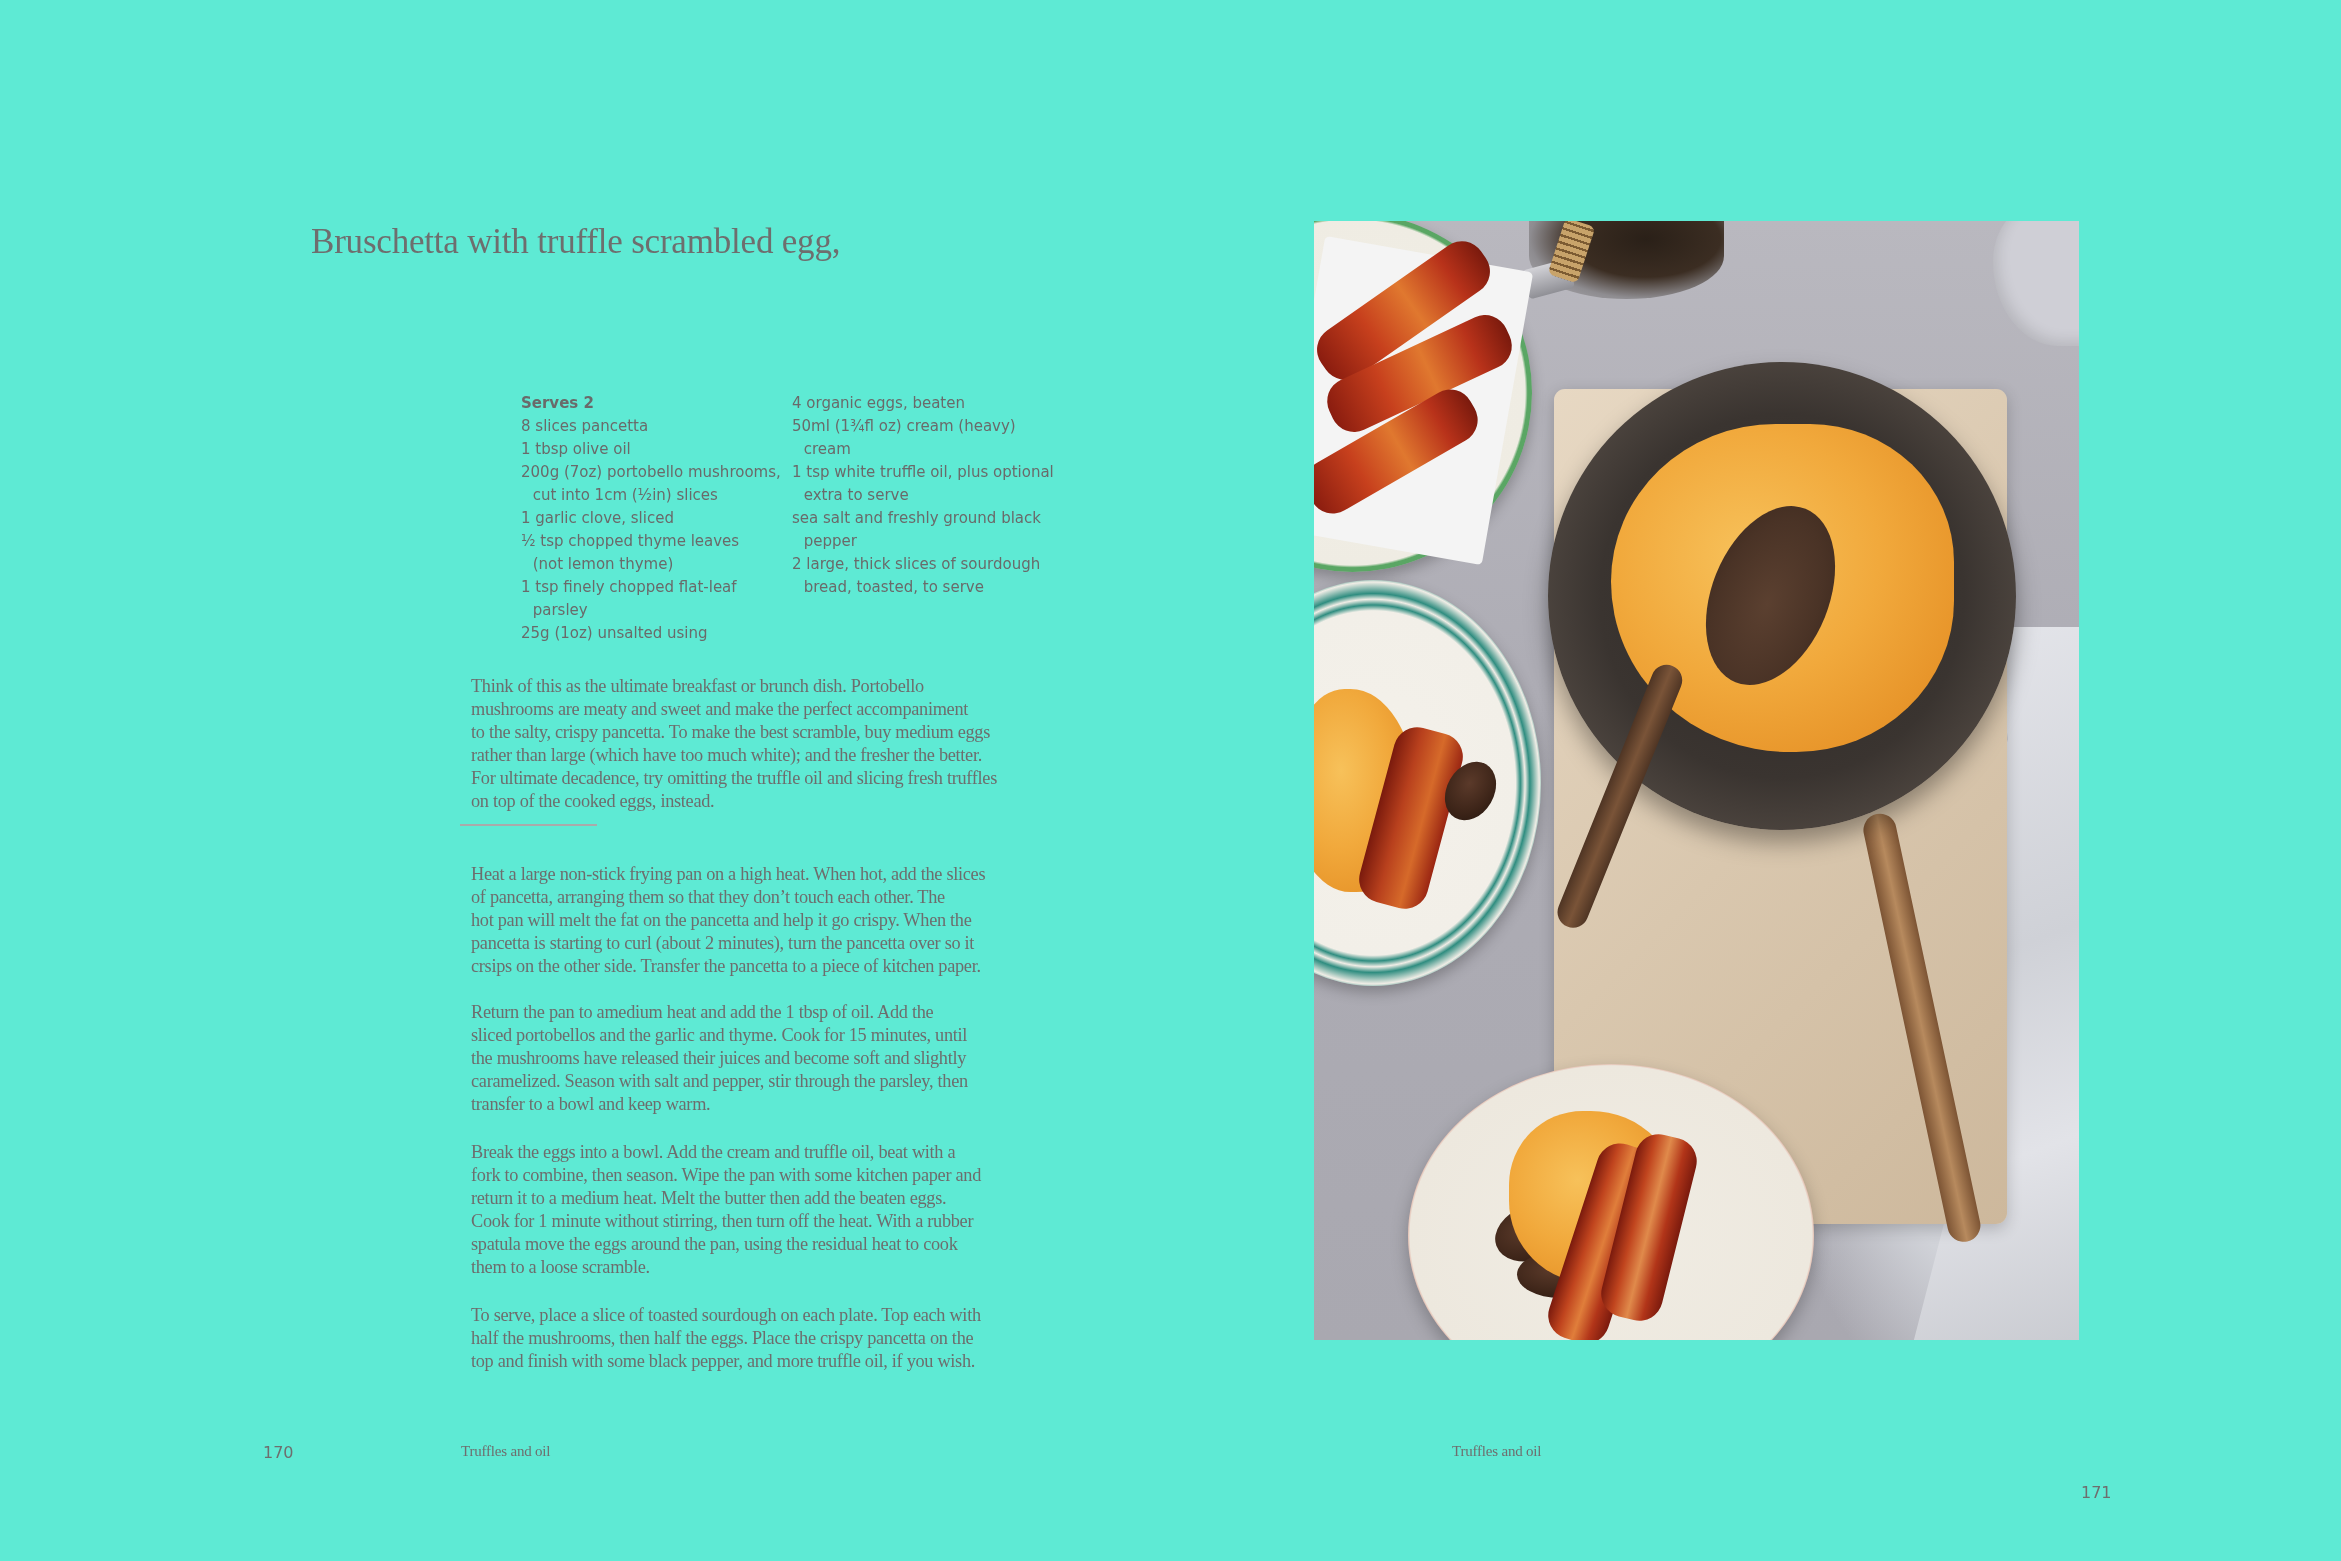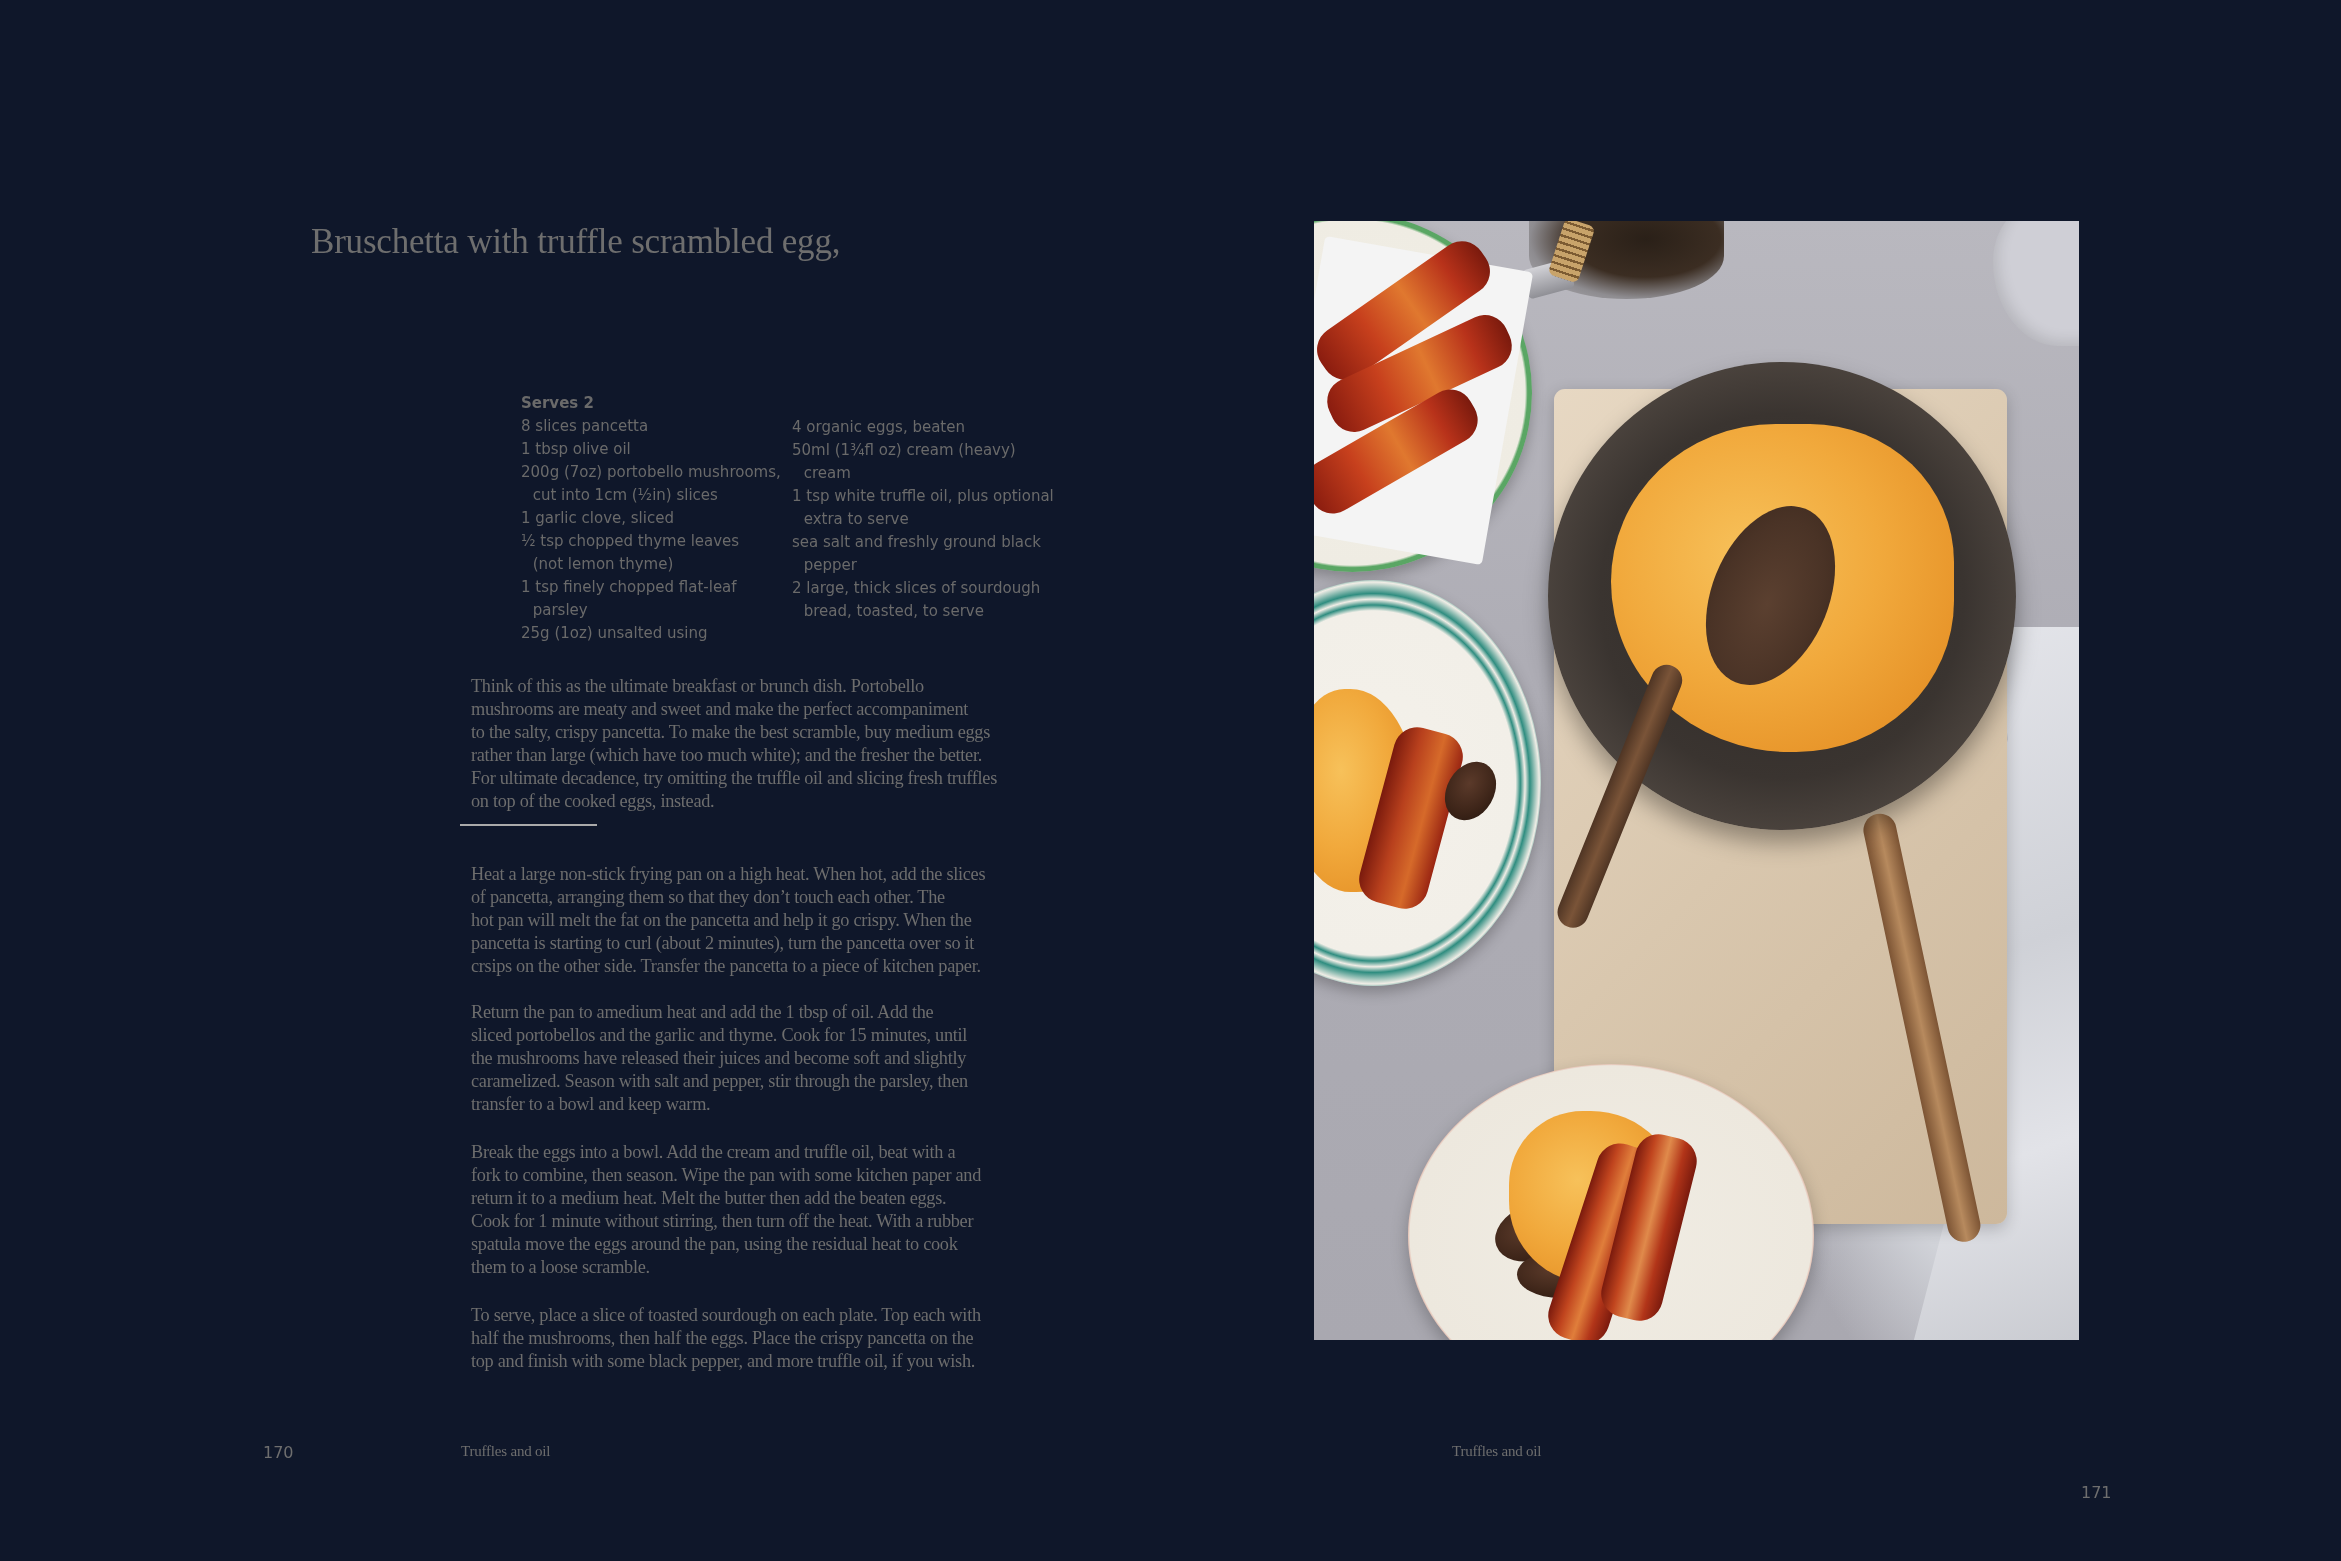--- a/index.html
+++ b/index.html
@@ -1,33 +1,33 @@
 <!DOCTYPE html>
 <html style="font-size:12.5px"><head>
 <meta charset="utf-8">
 <style>
   html, body { margin: 0; padding: 0; background: #ffffff; }
   body { width: 2342px; height: 1561px; position: relative; overflow: hidden; }
-  .spread { position: absolute; inset: 0; background: #0f172a; padding-left: 48px; }
+  .spread { position: absolute; inset: 0; background: #5eead4; padding-left: 48px; }
 
   .title {
     position: absolute; left: 311px; top: 220px; width: 703px;
     font-family: "Liberation Serif", "DejaVu Serif", serif;
     font-size: 35px; line-height: 44px; color: #6e6e6e; font-weight: normal;
     letter-spacing: -0.2px; margin: 0;
   }
   .title span { display: block; }
 
   .ingredients {
     position: absolute; top: 392px;
     font-family: "DejaVu Sans", "Liberation Sans", sans-serif;
     font-size: 15px; line-height: 23px; color: #6a6a6a;
   }
   .ing-left { left: 521px; width: 258px; }
-  .ing-right { left: 792px; width: 258px; margin-top: 24px; }
+  .ing-right { left: 792px; width: 258px; }
   .ing-line { display: block; white-space: nowrap; }
   .ing-line.cont { padding-left: 11.7px; }
   .serves { font-weight: bold; color: #6a6a6a; }
 
   .body-text {
     position: absolute; left: 461px; width: 593px;
     font-family: "Liberation Serif", "DejaVu Serif", serif;
     font-size: 18.3px; line-height: 23px; color: #6d6d6d;
     margin: 10px; letter-spacing: -0.3px;
   }

